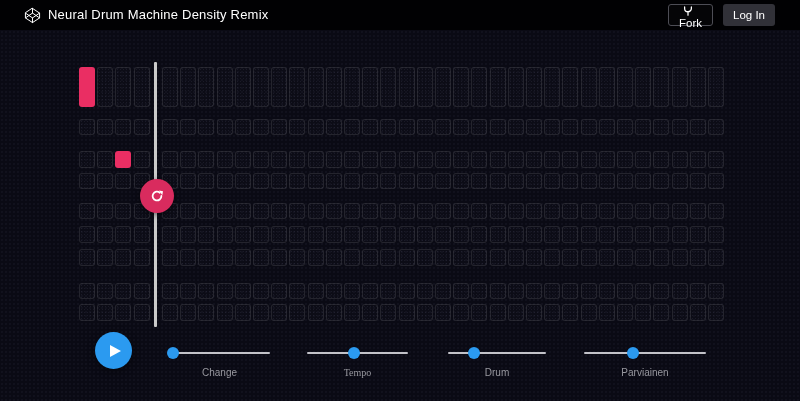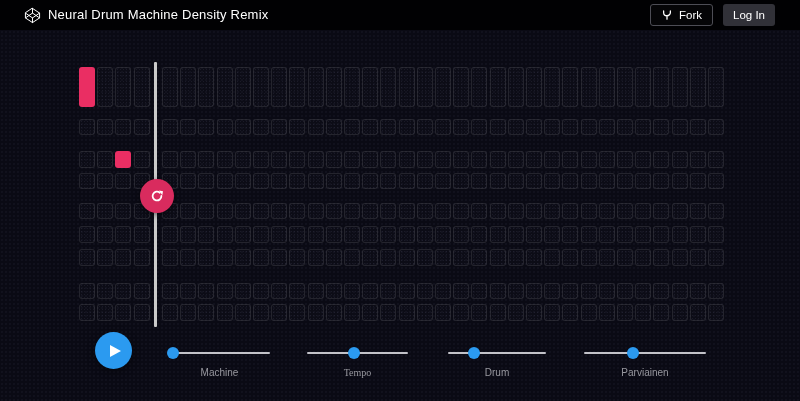--- a/index.html
+++ b/index.html
@@ -14,21 +14,21 @@
   .pen-title { color:#ffffff; font-size:13px; font-weight:500; letter-spacing:.2px; line-height:14px; }
   .byline { display:flex; align-items:center; margin-top:1px; }
   .byline-prefix { color:#6f6f75; font-size:7.5px; letter-spacing:.6px; }
   .byline-author { color:#f2f2f2; font-size:8.5px; font-weight:700; margin-left:4px; }
   .pro-badge { background:var(--pro-bg,#f0c430); color:#1a1a00; font-size:7px; font-weight:700;
     border-radius:2px; padding:1px 3px; margin-left:4px; line-height:8px; }
   .hbtns { margin-left:auto; margin-right:10px; display:flex; align-items:center; }
   .hbtn { height:22px; display:flex; align-items:center; border-radius:3px; background:#313138;
     color:#fff; font-size:11.5px; font-weight:500; padding:0 10px; cursor:pointer; white-space:nowrap; }
   .hbtn .bicon { margin-right:6px; display:flex; align-items:center; }
-  .hbtn.outline { background:#050507; border:1px solid #4d4d55; margin-right:10px; }
+  .hbtn.outline { background:#050507; border:1px solid #4d4d55; margin-right:10px;flex-direction:column; }
   .hbtn.cv { margin-right:14px; }
   .hbtn.login { margin-right:15px; }
 
   
   .main { position:absolute; left:0; top:30px; width:800px; height:371px; background:#0a0a14; }
   .main::before { content:""; position:absolute; inset:0;
     background-image:radial-gradient(rgba(160,160,220,0.045) 1px, transparent 1px);
     background-size:4px 4px; pointer-events:none; }
 
   .cell { position:absolute; border:1px solid rgba(255,255,255,0.10); border-radius:3px;
@@ -414,21 +414,21 @@
     </span>
   </div>
 
   <div class="play">
     <span class="play-tri"></span>
   </div>
 
   <div>
       <div class="slider-track" style="left: 169px; width: 101px;"></div>
       <div class="slider-thumb" style="left: 167.04px;"></div>
-      <div class="slider-label" style="left: 149.5px;">Machine</div>
+      <div class="slider-label" style="left: 149.5px;">Change</div>
       <div class="slider-track" style="left: 307px; width: 101px;"></div>
       <div class="slider-thumb" style="left: 348.47px;"></div>
       <div class="slider-label" style="left: 287.5px; font-family: Liberation Serif, serif;">Tempo</div>
       <div class="slider-track" style="left: 448px; width: 98px;"></div>
       <div class="slider-thumb" style="left: 468.46px;"></div>
       <div class="slider-label" style="left: 427px;">Drum</div>
       <div class="slider-track" style="left: 584px; width: 122px;"></div>
       <div class="slider-thumb" style="left: 626.8px;"></div>
       <div class="slider-label" style="left: 575px;">Parviainen</div>
     </div>

